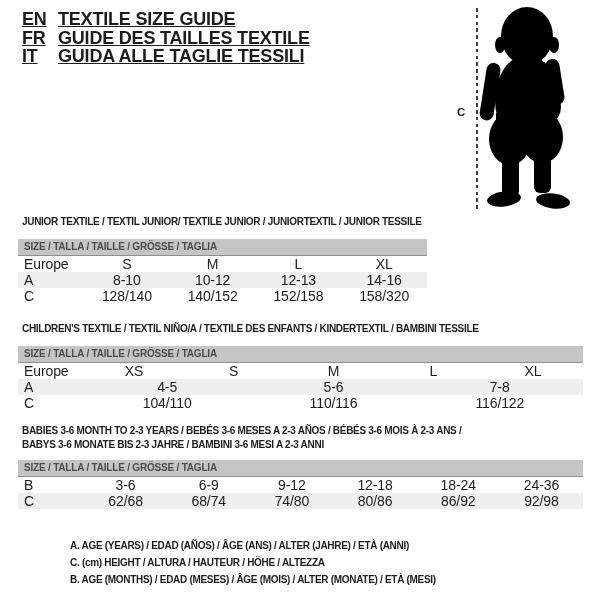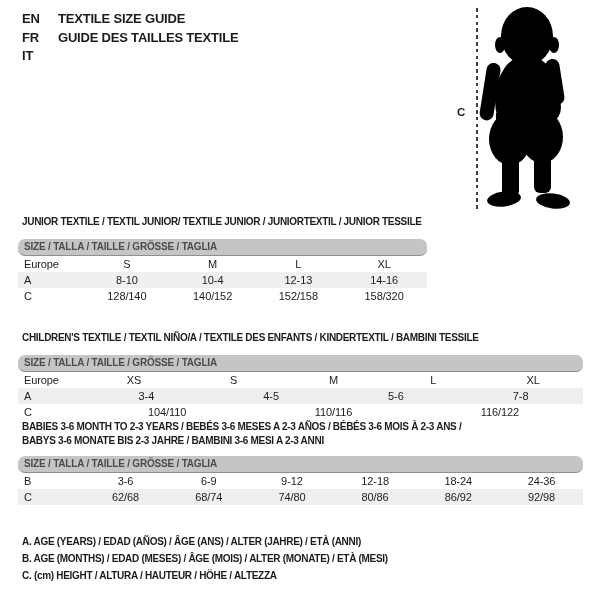--- a/index.html
+++ b/index.html
@@ -3,62 +3,63 @@
 <meta charset="utf-8">
 <style>
   html,body{margin:0;padding:0;background:#fff;}
   .page{
     position:relative;width:600px;height:600px;background:#fff;overflow:hidden;
     font-family:"Liberation Sans",sans-serif;color:#1c1c1c;
   }
   
   .lang-block{position:absolute;left:22px;top:10px;}
   .lang-row{display:grid;grid-template-columns:36px auto;line-height:18.7px;
-    font-size:13px;font-weight:bold;letter-spacing:-0.2px;white-space:nowrap;}
+    font-size:18px;font-weight:bold;letter-spacing:-0.2px;white-space:nowrap;text-decoration:underline;}
   
   .dash-line{position:absolute;left:476px;top:8px;width:2px;height:204px;
     background:repeating-linear-gradient(to bottom,#3f3f3f 0 3.5px,transparent 3.5px 6.8px);}
   .c-label{position:absolute;left:457px;top:106px;font-size:11.5px;font-weight:bold;}
   .baby-svg{position:absolute;left:478px;top:5px;}
   
   .content{position:absolute;left:18px;top:216px;width:565px;}
   .tbl-title{font-size:10px;font-weight:bold;letter-spacing:-0.3px;
     margin:0 0 0 4px;white-space:nowrap;line-height:12px;}
   .gap-title{height:11px;}
   .size-bar{height:16px;line-height:16px;background:#c5c5c5;color:#4c4c4c;
     border-bottom:1px solid #8f8f8f;padding-left:6px;
-    font-size:10px;font-weight:bold;letter-spacing:-0.2px;border-radius:7px;}
+    font-size:10px;font-weight:bold;letter-spacing:-0.2px;}
   .s-table{width:565px;}
   .s-table.narrow{width:409px;}
-  .t-row{display:flex;height:16px;line-height:16px;font-size:11px;letter-spacing:-0.1px;}
+  .t-row{display:flex;height:16px;line-height:16px;font-size:14px;letter-spacing:-0.1px;}
   .t-row.shaded{background:#efefef;}
   .cell0{width:60px;padding-left:6px;text-align:left;}
   .cell{flex:1;text-align:center;}
-  .sec2{margin-top:28px;}
-  .sec3{}
+  .sec2{margin-top:19px;}
+  .sec3{margin-top:13px;}
   .tbl-title.two-line{line-height:14px;margin-bottom:8px;}
   .footnotes{margin-top:28px;margin-left:4px;}
-  .footnote{font-size:10px;font-weight:bold;letter-spacing:-0.3px;line-height:17px;white-space:nowrap;}
+  .footnote{font-size:10px;font-weight:bold;letter-spacing:-0.3px;line-height:17px;white-space:nowrap;margin-left:48px;}
 </style>
 </head>
 <body>
 
 <div class="page">
 
   <div class="lang-block">
     <div class="lang-row">
       <span>EN</span>
       <span>TEXTILE SIZE GUIDE</span>
     </div>
     <div class="lang-row">
       <span>FR</span>
       <span>GUIDE DES TAILLES TEXTILE</span>
     </div>
     <div class="lang-row">
       <span>IT</span>
+      <span>GUIDA ALLE TAGLIE TESSILI</span>
     </div>
   </div>
 
   <span class="c-label">C</span>
   <div class="dash-line"></div>
   <svg class="baby-svg" width="118" height="206" viewBox="0 0 118 206" xmlns="http://www.w3.org/2000/svg">
     <g fill="#000000">
       <ellipse cx="49" cy="31" rx="26" ry="29"></ellipse>
       <ellipse cx="22" cy="40" rx="5" ry="8"></ellipse>
       <ellipse cx="76" cy="40" rx="5" ry="8"></ellipse>
@@ -86,21 +87,21 @@
         <div class="t-row">
           <span class="cell0">Europe</span>
           <span class="cell">S</span>
           <span class="cell">M</span>
           <span class="cell">L</span>
           <span class="cell">XL</span>
         </div>
         <div class="t-row shaded">
           <span class="cell0">A</span>
           <span class="cell">8-10</span>
-          <span class="cell">10-4</span>
+          <span class="cell">10-12</span>
           <span class="cell">12-13</span>
           <span class="cell">14-16</span>
         </div>
         <div class="t-row">
           <span class="cell0">C</span>
           <span class="cell">128/140</span>
           <span class="cell">140/152</span>
           <span class="cell">152/158</span>
           <span class="cell">158/320</span>
         </div>
@@ -115,21 +116,20 @@
         <div class="t-row">
           <span class="cell0">Europe</span>
           <span class="cell">XS</span>
           <span class="cell">S</span>
           <span class="cell">M</span>
           <span class="cell">L</span>
           <span class="cell">XL</span>
         </div>
         <div class="t-row shaded">
           <span class="cell0">A</span>
-          <span class="cell">3-4</span>
           <span class="cell">4-5</span>
           <span class="cell">5-6</span>
           <span class="cell">7-8</span>
         </div>
         <div class="t-row">
           <span class="cell0">C</span>
           <span class="cell">104/110</span>
           <span class="cell">110/116</span>
           <span class="cell">116/122</span>
         </div>
@@ -159,18 +159,18 @@
           <span class="cell">74/80</span>
           <span class="cell">80/86</span>
           <span class="cell">86/92</span>
           <span class="cell">92/98</span>
         </div>
       </div>
     </div>
 
     <div class="footnotes">
       <div class="footnote">A. AGE (YEARS) / EDAD (AÑOS) / ÂGE (ANS) / ALTER (JAHRE) / ETÀ (ANNI)</div>
+      <div class="footnote">C. (cm) HEIGHT / ALTURA / HAUTEUR / HÖHE / ALTEZZA</div>
       <div class="footnote">B. AGE (MONTHS) / EDAD (MESES) / ÂGE (MOIS) / ALTER (MONATE) / ETÀ (MESI)</div>
-      <div class="footnote">C. (cm) HEIGHT / ALTURA / HAUTEUR / HÖHE / ALTEZZA</div>
     </div>
 
   </div>
 </div>
 
 </body></html>

